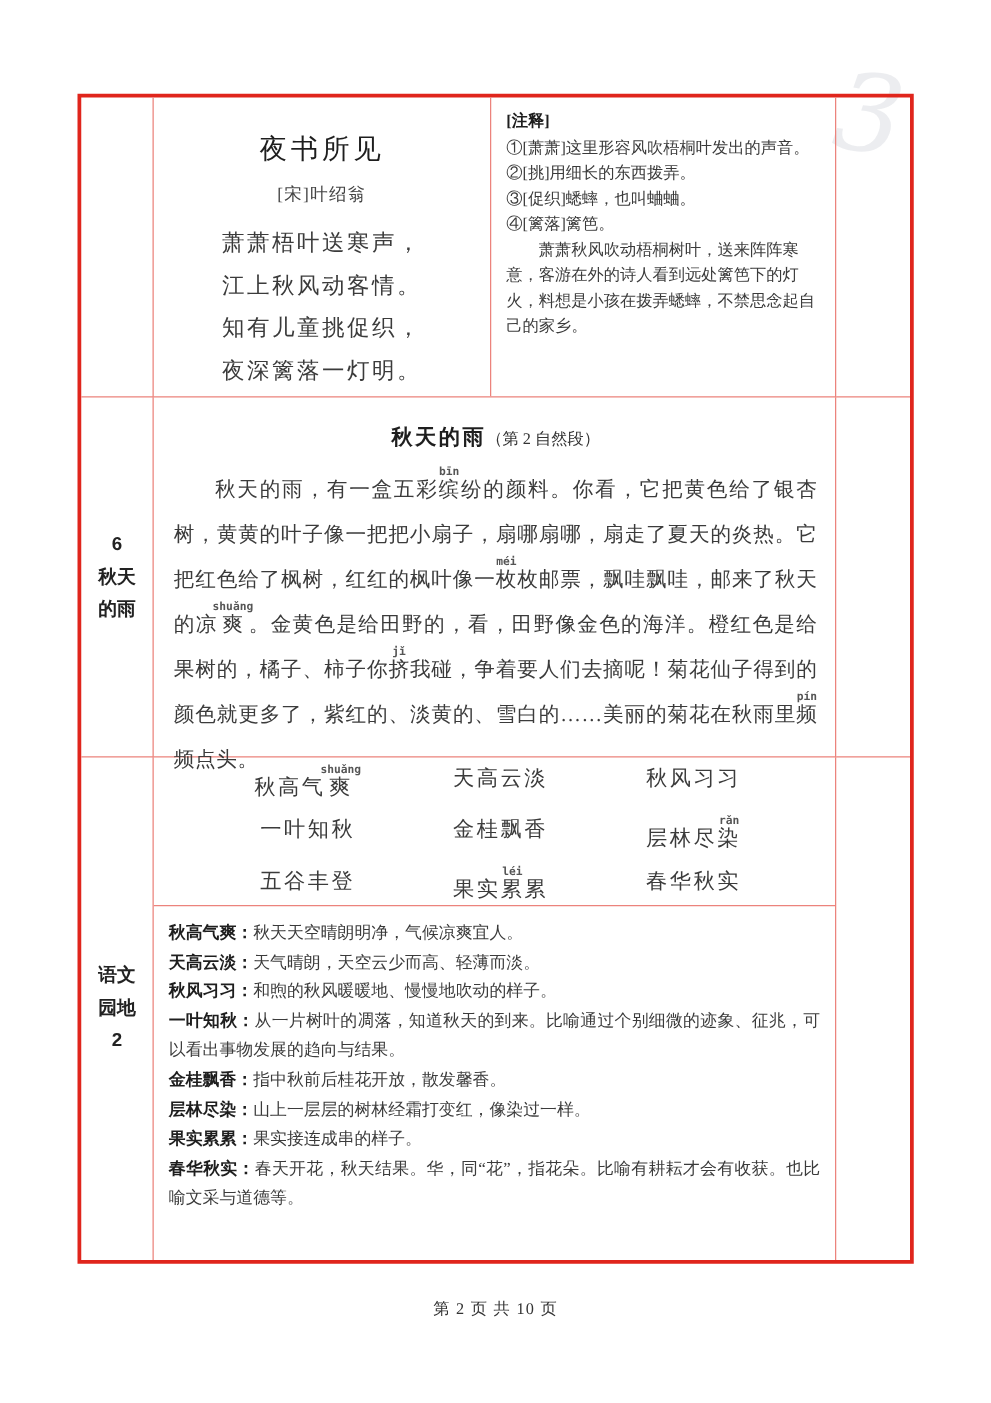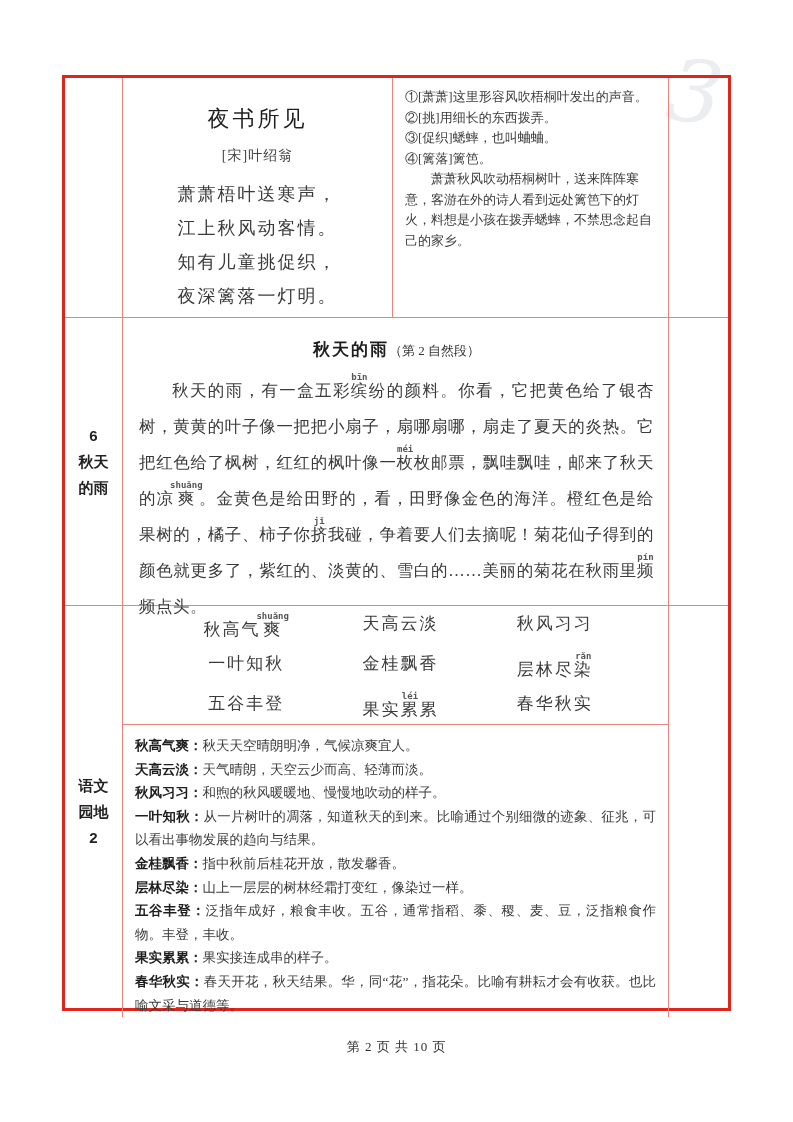--- a/index.html
+++ b/index.html
@@ -69,20 +69,21 @@
           <div class="poem-line">萧萧梧叶送寒声，</div>
 
           <div class="poem-line">江上秋风动客情。</div>
 
           <div class="poem-line">知有儿童挑促织，</div>
 
           <div class="poem-line">夜深篱落一灯明。</div>
         </div>
     </div>
     <div class="notes-cell">
+      <div class="notes-header">[注释]</div>
       <div>
 
           <div class="note-line">①[萧萧]这里形容风吹梧桐叶发出的声音。</div>
 
           <div class="note-line">②[挑]用细长的东西拨弄。</div>
 
           <div class="note-line">③[促织]蟋蟀，也叫蛐蛐。</div>
 
           <div class="note-line">④[篱落]篱笆。</div>
         </div>
@@ -143,21 +144,20 @@
         <div class="def-row"><span class="def-term">天高云淡：</span><span>天气晴朗，天空云少而高、轻薄而淡。</span></div>
 
         <div class="def-row"><span class="def-term">秋风习习：</span><span>和煦的秋风暖暖地、慢慢地吹动的样子。</span></div>
 
         <div class="def-row"><span class="def-term">一叶知秋：</span><span>从一片树叶的凋落，知道秋天的到来。比喻通过个别细微的迹象、征兆，可以看出事物发展的趋向与结果。</span></div>
 
         <div class="def-row"><span class="def-term">金桂飘香：</span><span>指中秋前后桂花开放，散发馨香。</span></div>
 
         <div class="def-row"><span class="def-term">层林尽染：</span><span>山上一层层的树林经霜打变红，像染过一样。</span></div>
 
-        <div class="def-row"><span class="def-term">五谷丰登：</span><span>泛指年成好，粮食丰收。五谷，通常指稻、黍、稷、麦、豆，泛指粮食作物。丰登，丰收。</span></div>
 
         <div class="def-row"><span class="def-term">果实累累：</span><span>果实接连成串的样子。</span></div>
 
         <div class="def-row"><span class="def-term">春华秋实：</span><span>春天开花，秋天结果。华，同“花”，指花朵。比喻有耕耘才会有收获。也比喻文采与道德等。</span></div>
       </div>
   </div>
   <div class="cell"></div>
 
 </div>
 

